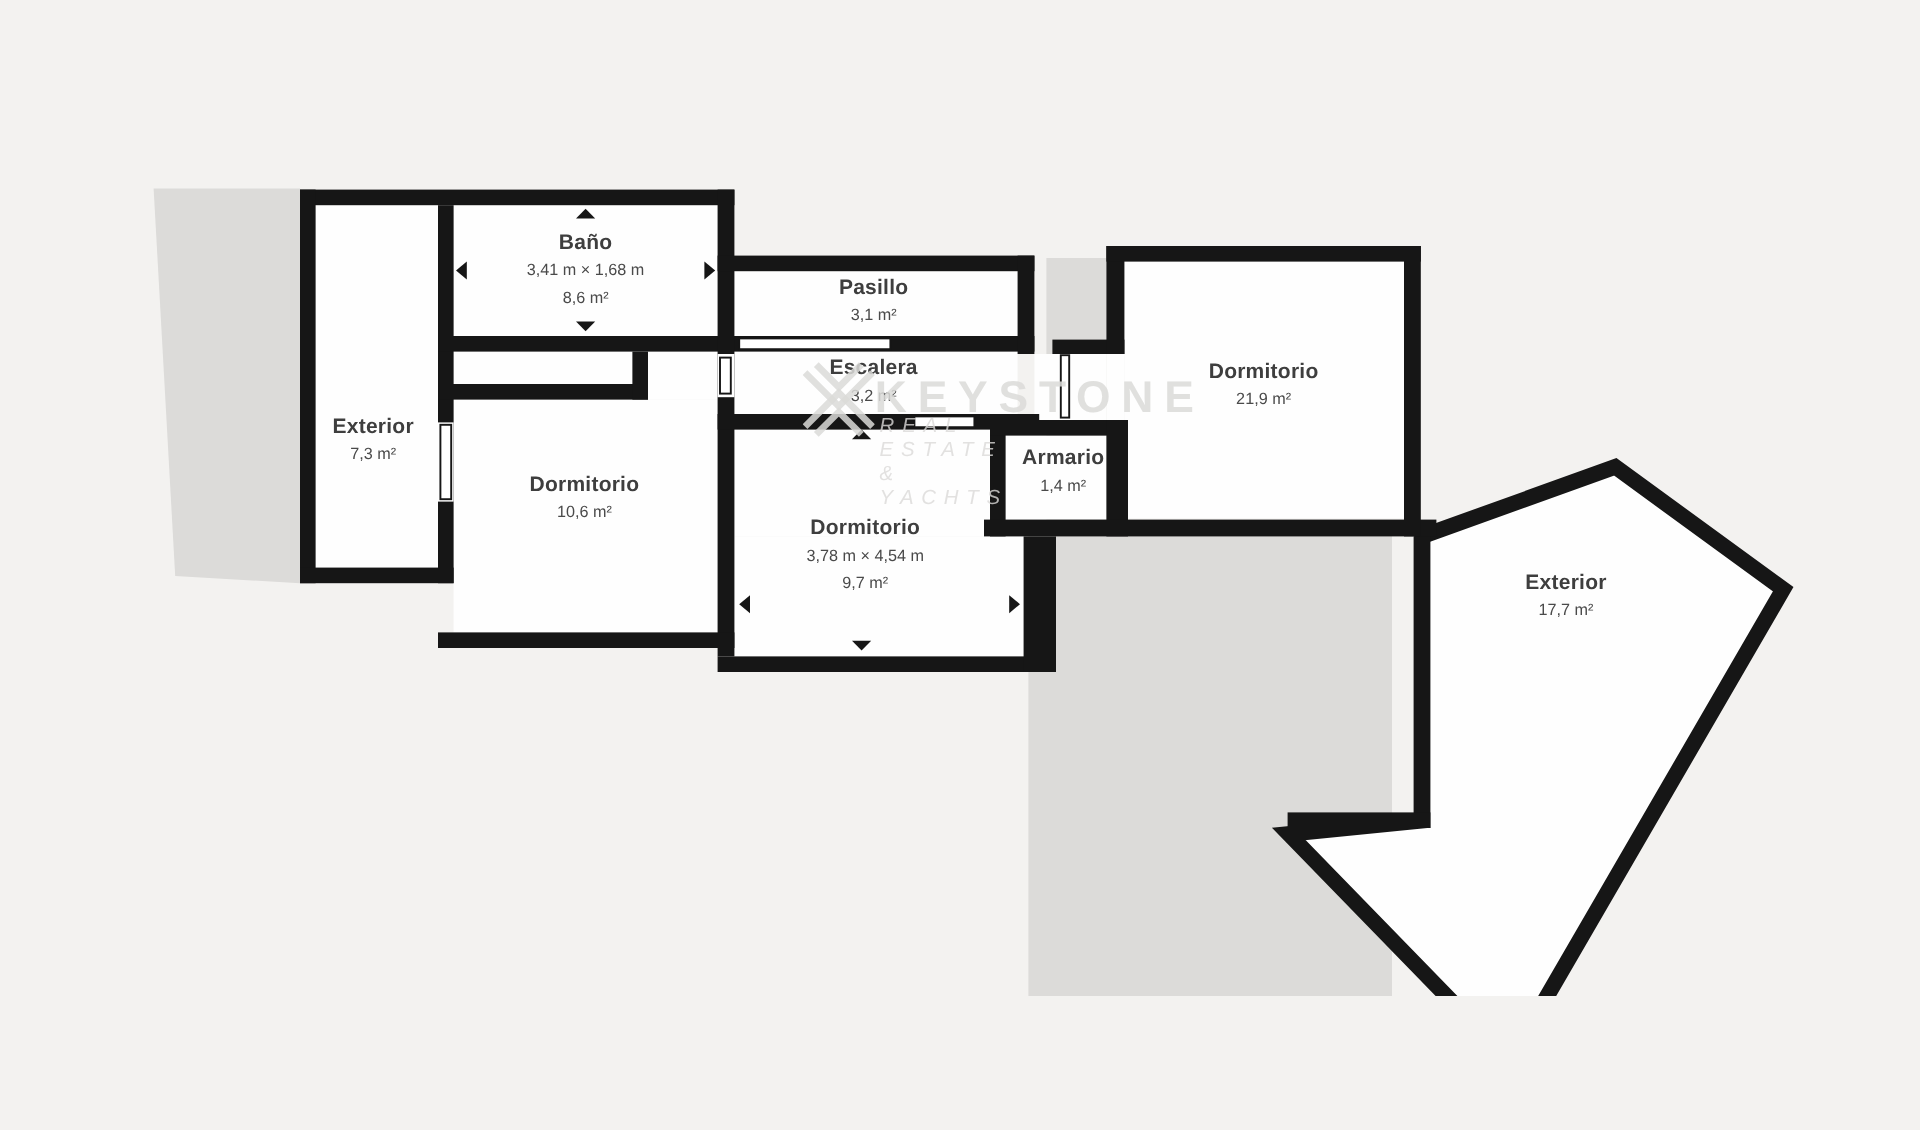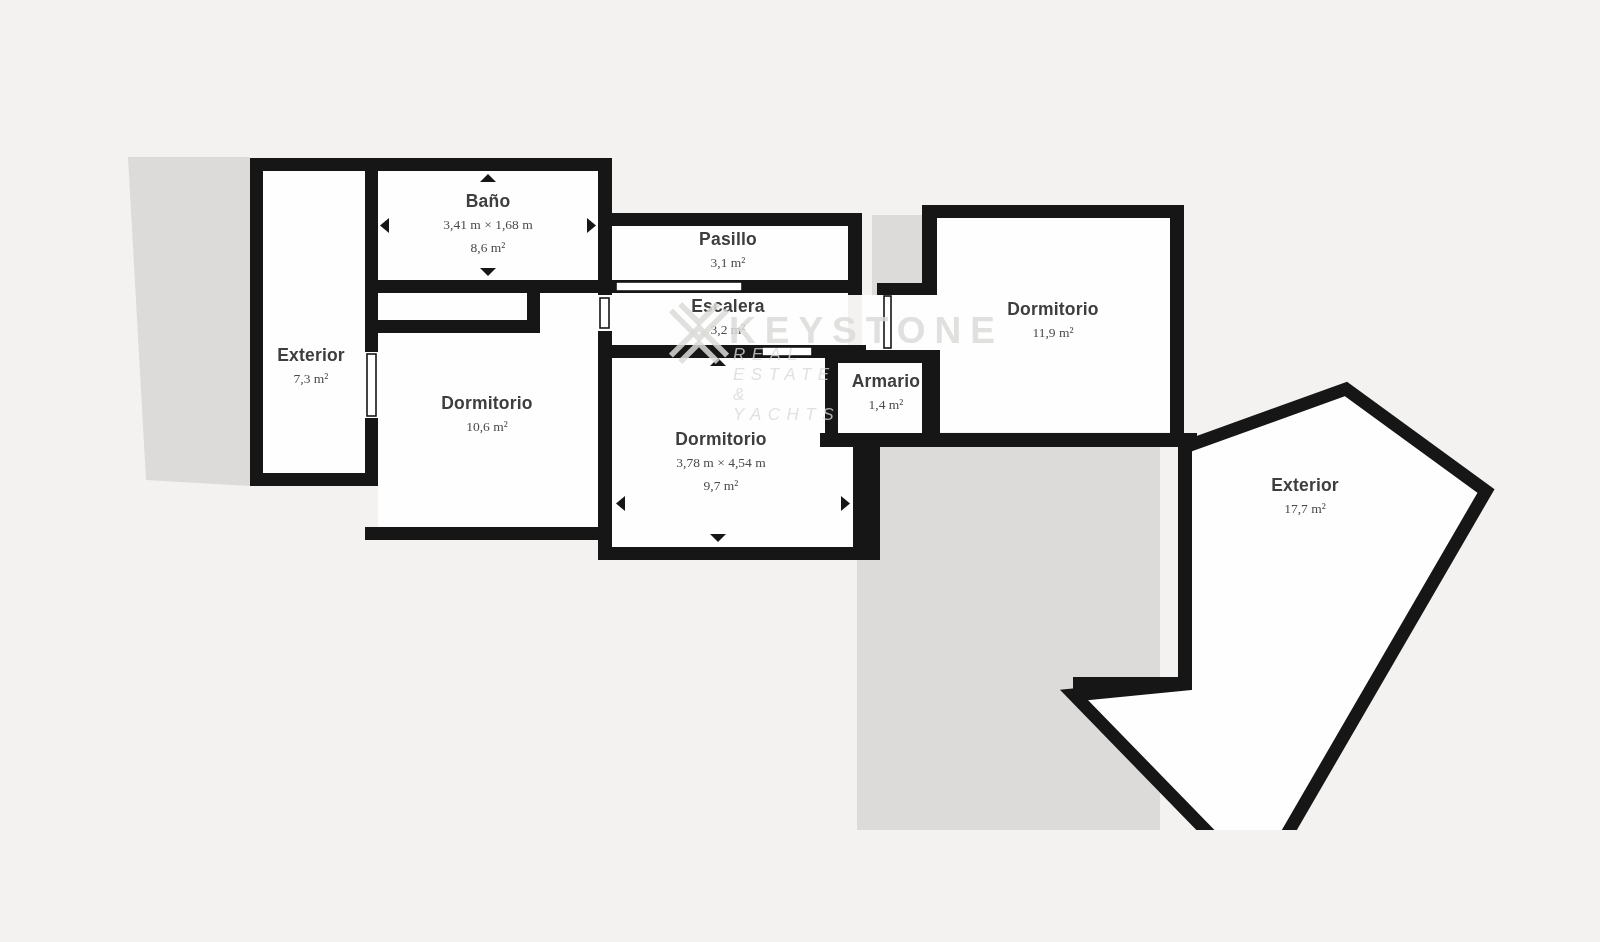--- a/index.html
+++ b/index.html
@@ -8,21 +8,21 @@
     background:#f3f2f0;
     font-family:"Liberation Sans", sans-serif;
     padding-left:32px;
   }
   #plan-svg{position:absolute;left:0;top:0;}
   .room-label{
     position:absolute;transform:translate(-50%,-50%);
     text-align:center;color:#3e3e3e;z-index:5;white-space:nowrap;
   }
   .room-label .rname{font-size:17.5px;font-weight:bold;letter-spacing:.2px;}
-  .room-label .rsub{font-size:13.5px;color:#4a4a4a;margin-top:3px;line-height:1.5;font-family:Liberation Serif, serif;}
+  .room-label .rsub{font-size:13.5px;color:#4a4a4a;margin-top:3px;line-height:1.5;}
   
   #watermark{position:absolute;z-index:9;pointer-events:none;}
   #wm-brand{
     position:absolute;left:697px;top:310px;
     font-size:37px;font-weight:600;letter-spacing:9px;
     color:rgba(219,218,216,0.85);
   }
   #wm-tagline{
     position:absolute;left:701px;top:345px;
     font-size:17px;font-weight:400;letter-spacing:6.5px;
@@ -143,21 +143,21 @@
     <div class="rsub">9,7 m²</div>
   </div>
 
   <div class="room-label" style="left:886px;top:393px;">
     <div class="rname">Armario</div>
     <div class="rsub">1,4 m²</div>
   </div>
 
   <div class="room-label" style="left:1053px;top:321px;">
     <div class="rname">Dormitorio</div>
-    <div class="rsub">11,9 m²</div>
+    <div class="rsub">21,9 m²</div>
   </div>
 
   <div class="room-label" style="left:1305px;top:497px;">
     <div class="rname">Exterior</div>
     <div class="rsub">17,7 m²</div>
   </div>
 
   <div id="watermark">
     <svg id="wm-logo" width="60" height="70" viewBox="0 0 64 72" fill="none" stroke="rgba(219,218,216,0.85)" stroke-width="6">
       <path d="M 2,12 L 32,42 L 62,12"></path>

